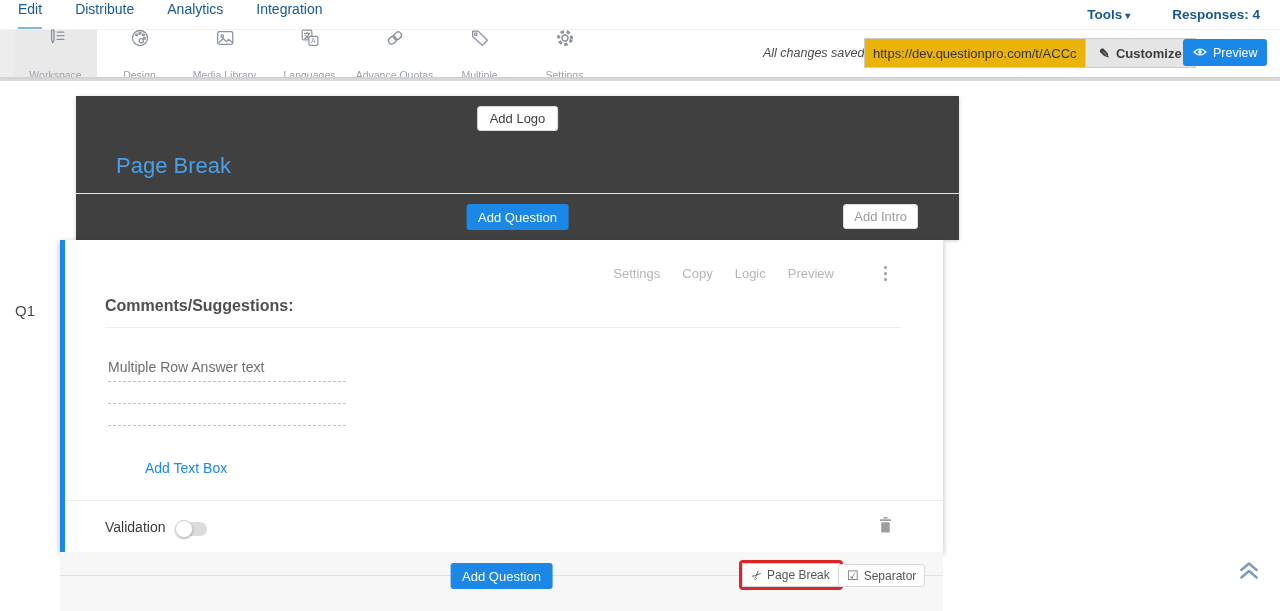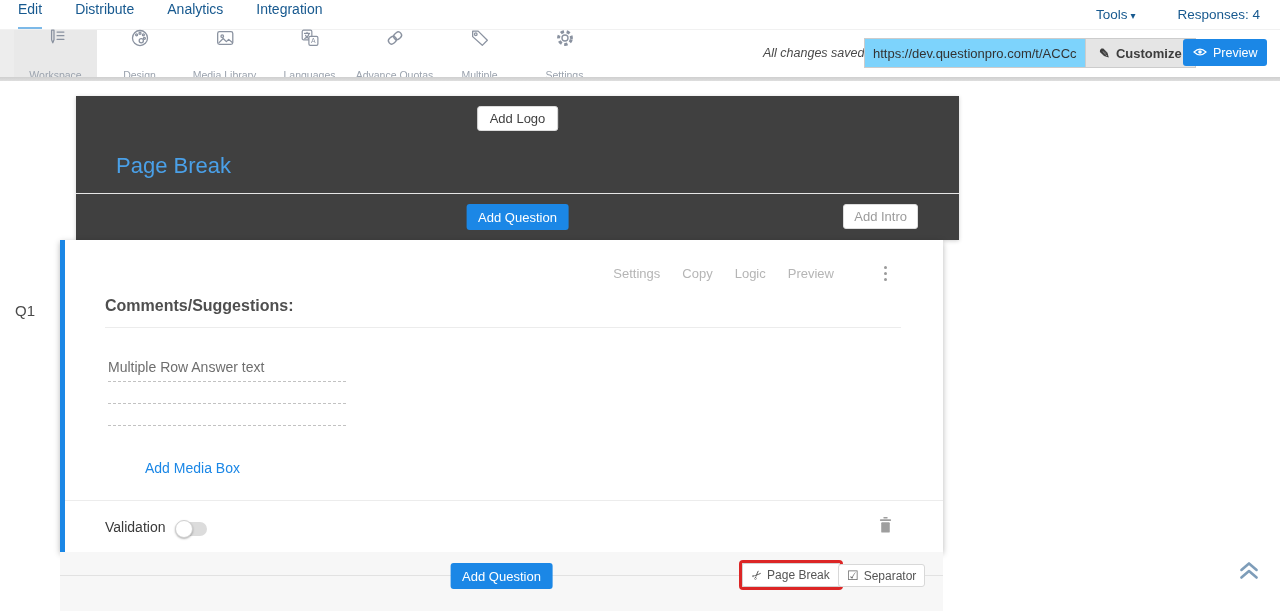--- a/index.html
+++ b/index.html
@@ -6,36 +6,36 @@
   html,body { width:1280px; height:611px; overflow:hidden; background:#fff;
     font-family:"Liberation Sans", sans-serif; -webkit-font-smoothing:antialiased; }
 
   
   .navbar { position:absolute; top:0; left:0; width:1280px; height:30px; background:#fff;
     border-bottom:1px solid #f1f1f1; display:flex; align-items:center; }
   .nav-left { display:flex; gap:33px; padding-left:18px; }
   .nav-item { font-size:14px; font-weight:400; color:#17598f; cursor:pointer; padding-bottom:10px; }
   .nav-item.active { border-bottom:2px solid #7cb9e8; }
   .nav-right { margin-left:auto; display:flex; align-items:center; gap:42px; padding-right:20px; }
-  .nav-right .nav-link { font-size:13.5px; font-weight:400; color:#17598f; cursor:pointer; }
+  .nav-right .nav-link { font-size:13.5px; font-weight:700; color:#17598f; cursor:pointer; }
   .caret { font-size:10px; color:#17598f; margin-left:3px; }
 
   
   .toolbar { position:absolute; top:30px; left:0; width:1280px; height:47px; background:#fff; }
   .toolbar-left-spacer { position:absolute; left:0; top:0; width:14px; height:47px; background:#ededed; }
   .tool-tabs { position:absolute; left:14px; top:0; display:flex; height:47px; }
   .tool-tab { width:85px; height:47px; display:flex; flex-direction:column; align-items:center;
     justify-content:center; gap:20px; cursor:pointer; }
   .tool-tab:first-child { width:83px; }
   .tool-tab.active { background:#e9e9e9; }
   .tool-tab svg { display:block; }
   .tool-label { font-size:10.5px; color:#9ba3ae; white-space:nowrap; }
   .autosave { position:absolute; left:763px; top:16px; font-size:12.5px; font-style:italic; color:#4a4a4a; }
   .url-group { position:absolute; left:864px; top:8px; height:30px; display:flex; }
-  .url-input { width:221px; height:30px; border:1px solid #ccc; border-right:none; background:#7dd3fc;
+  .url-input { width:221px; height:30px; border:1px solid #ccc; border-right:none; background:#eab308;
     font-size:13px; color:#333; padding:0 8px; font-family:"Liberation Sans",sans-serif; outline:none; }
   .customize-btn { height:30px; display:flex; align-items:center; gap:6px; padding:0 13px;
     background:#e5e5e5; border:1px solid #ccc; font-size:13px; font-weight:700; color:#3d3d3d;
     cursor:pointer; white-space:nowrap; }
   .pencil-glyph { font-size:13px; color:#3d3d3d; }
   .preview-btn { position:absolute; left:1183px; top:9px; height:27px; padding:0 10px; background:#1b87e6;
     border:none; border-radius:3px; color:#fff; font-size:12.5px; display:flex; align-items:center;
     gap:6px; cursor:pointer; font-family:"Liberation Sans",sans-serif; }
   .toolbar-divider { position:absolute; top:77px; left:0; width:1280px; height:4px;
     background:linear-gradient(#cfcfcf,#dedede); }
@@ -250,21 +250,21 @@
   </div>
 
   <div class="q-title">Comments/Suggestions:</div>
   <div class="q-divider-1"></div>
 
   <div class="answer-placeholder">Multiple Row Answer text</div>
   <div class="dashed-line dl1"></div>
   <div class="dashed-line dl2"></div>
   <div class="dashed-line dl3"></div>
 
-  <div class="add-text-box">Add Media Box</div>
+  <div class="add-text-box">Add Text Box</div>
   <div class="q-divider-2"></div>
 
   <div class="validation-label">Validation</div>
   <div class="toggle">
       <span class="knob"></span>
     </div>
 
   <button class="trash-btn">
     <svg width="19" height="21" viewBox="0 0 24 26" fill="#9e9e9e">
       <rect x="9.3" y="3.5" width="5.4" height="2" rx="0.6"></rect>

